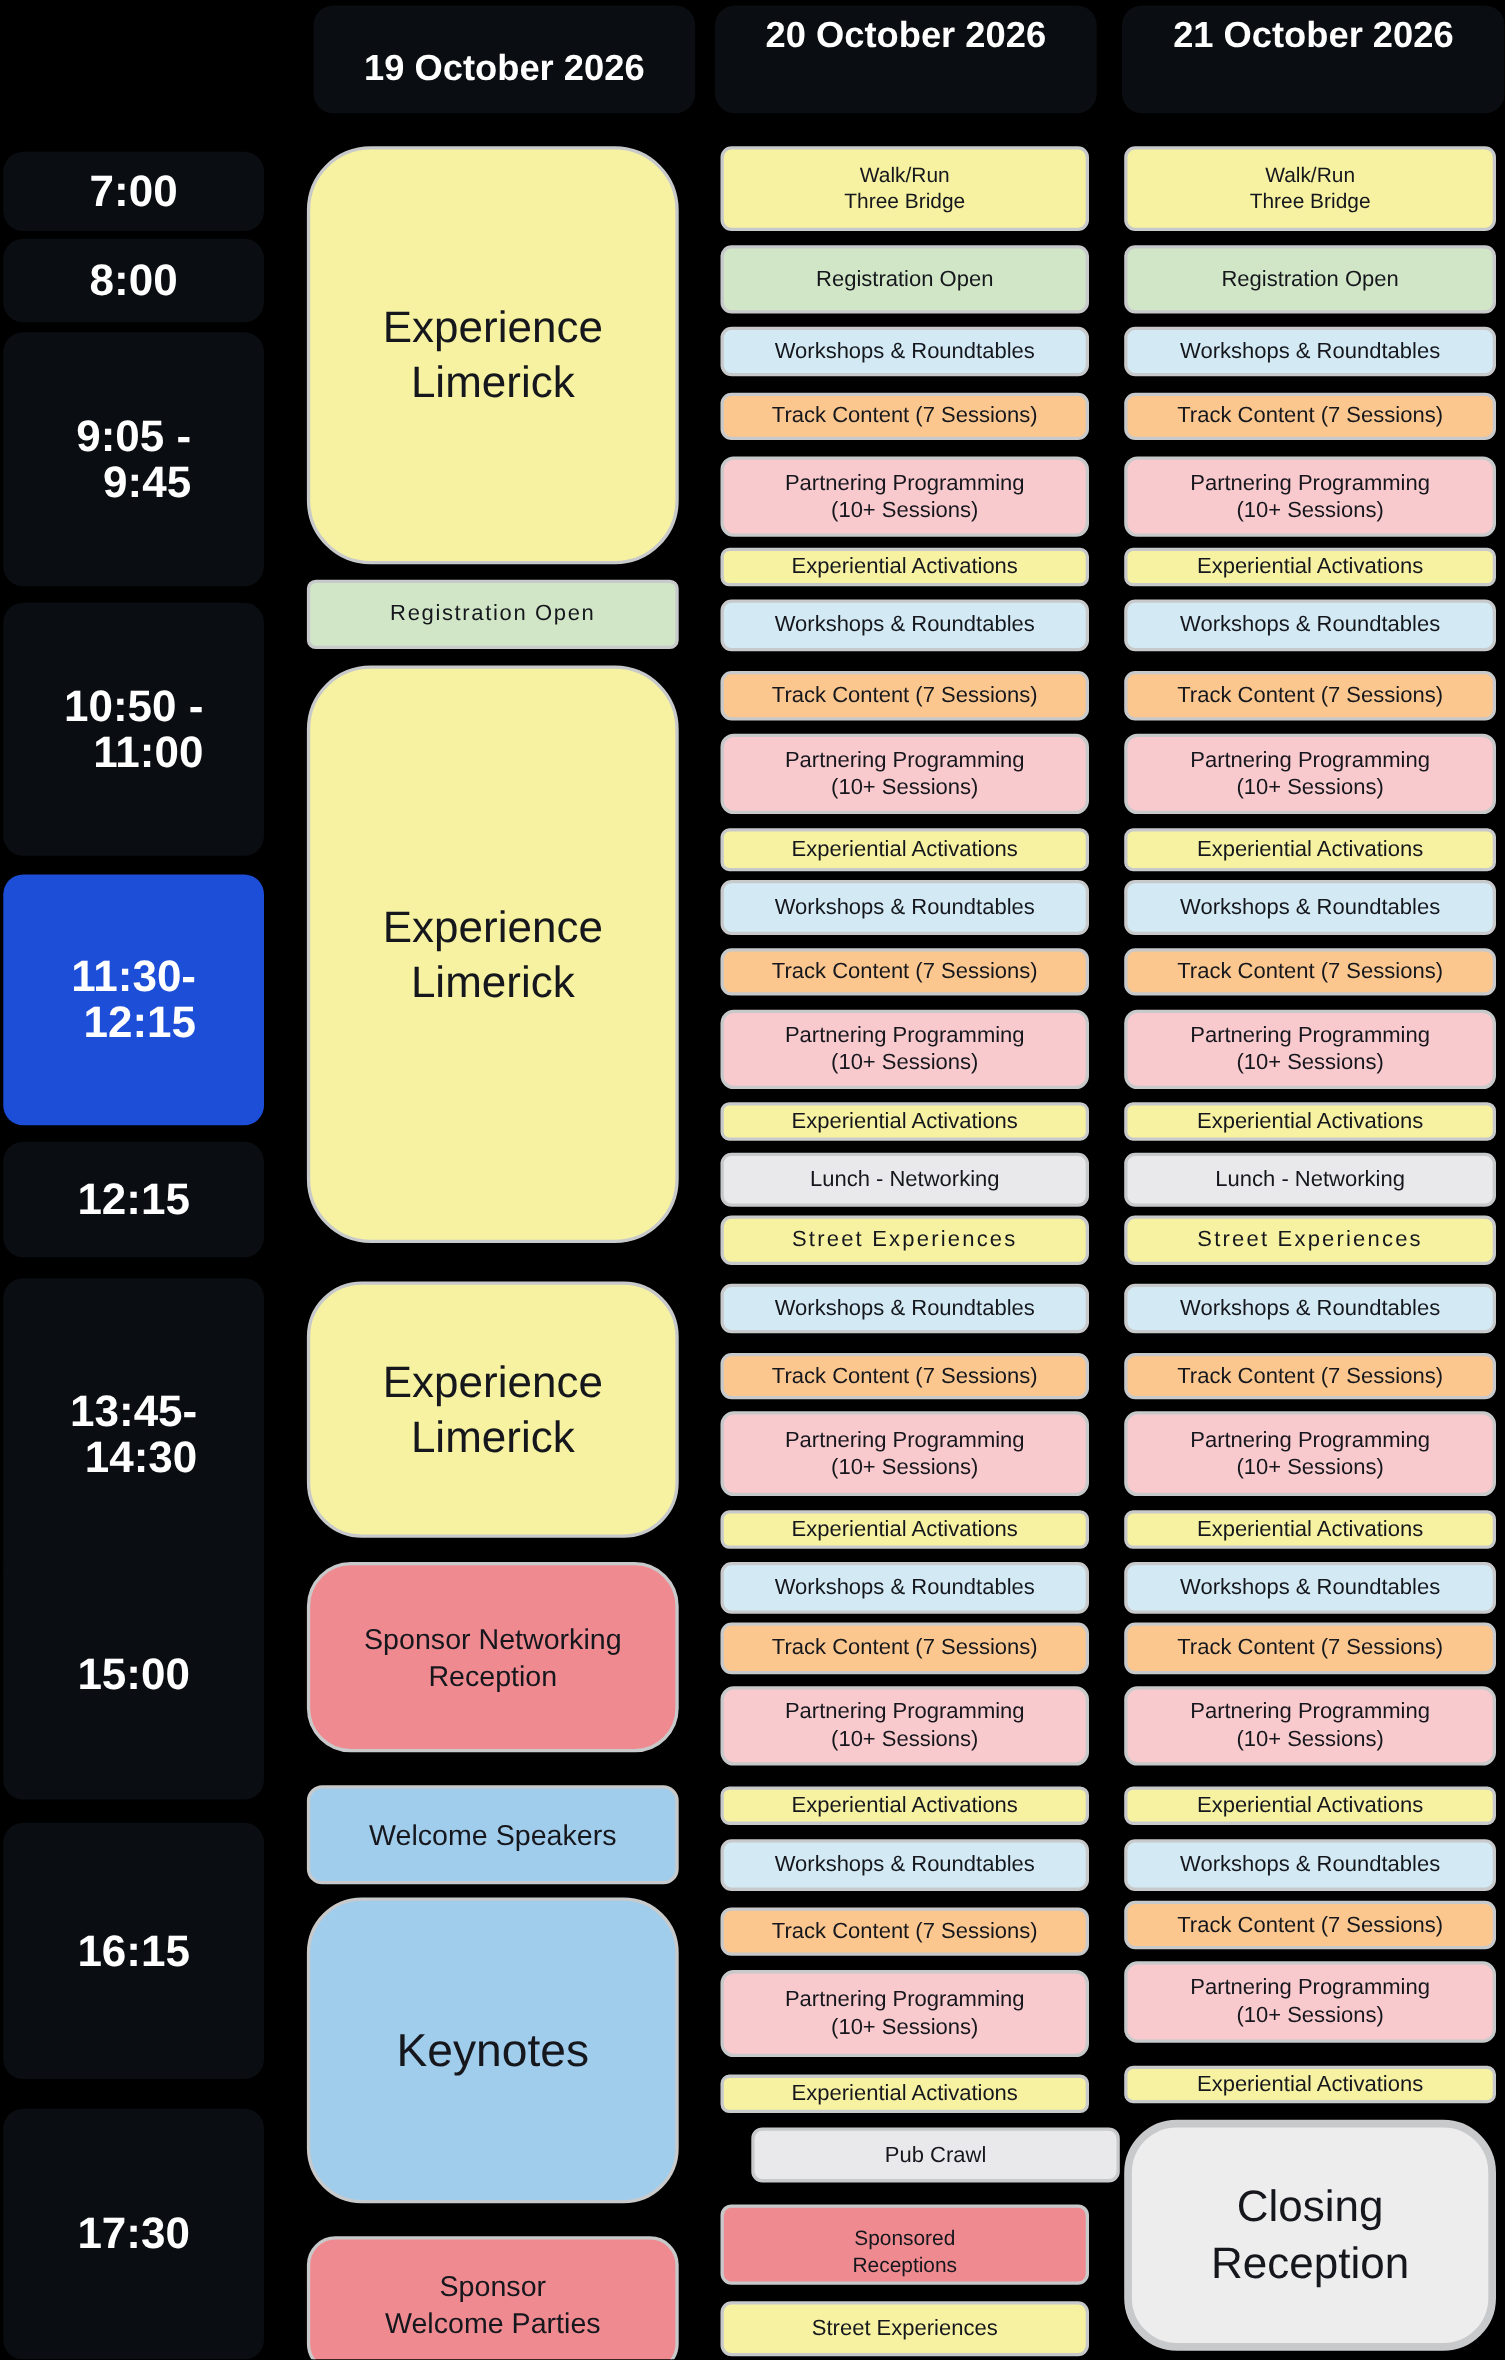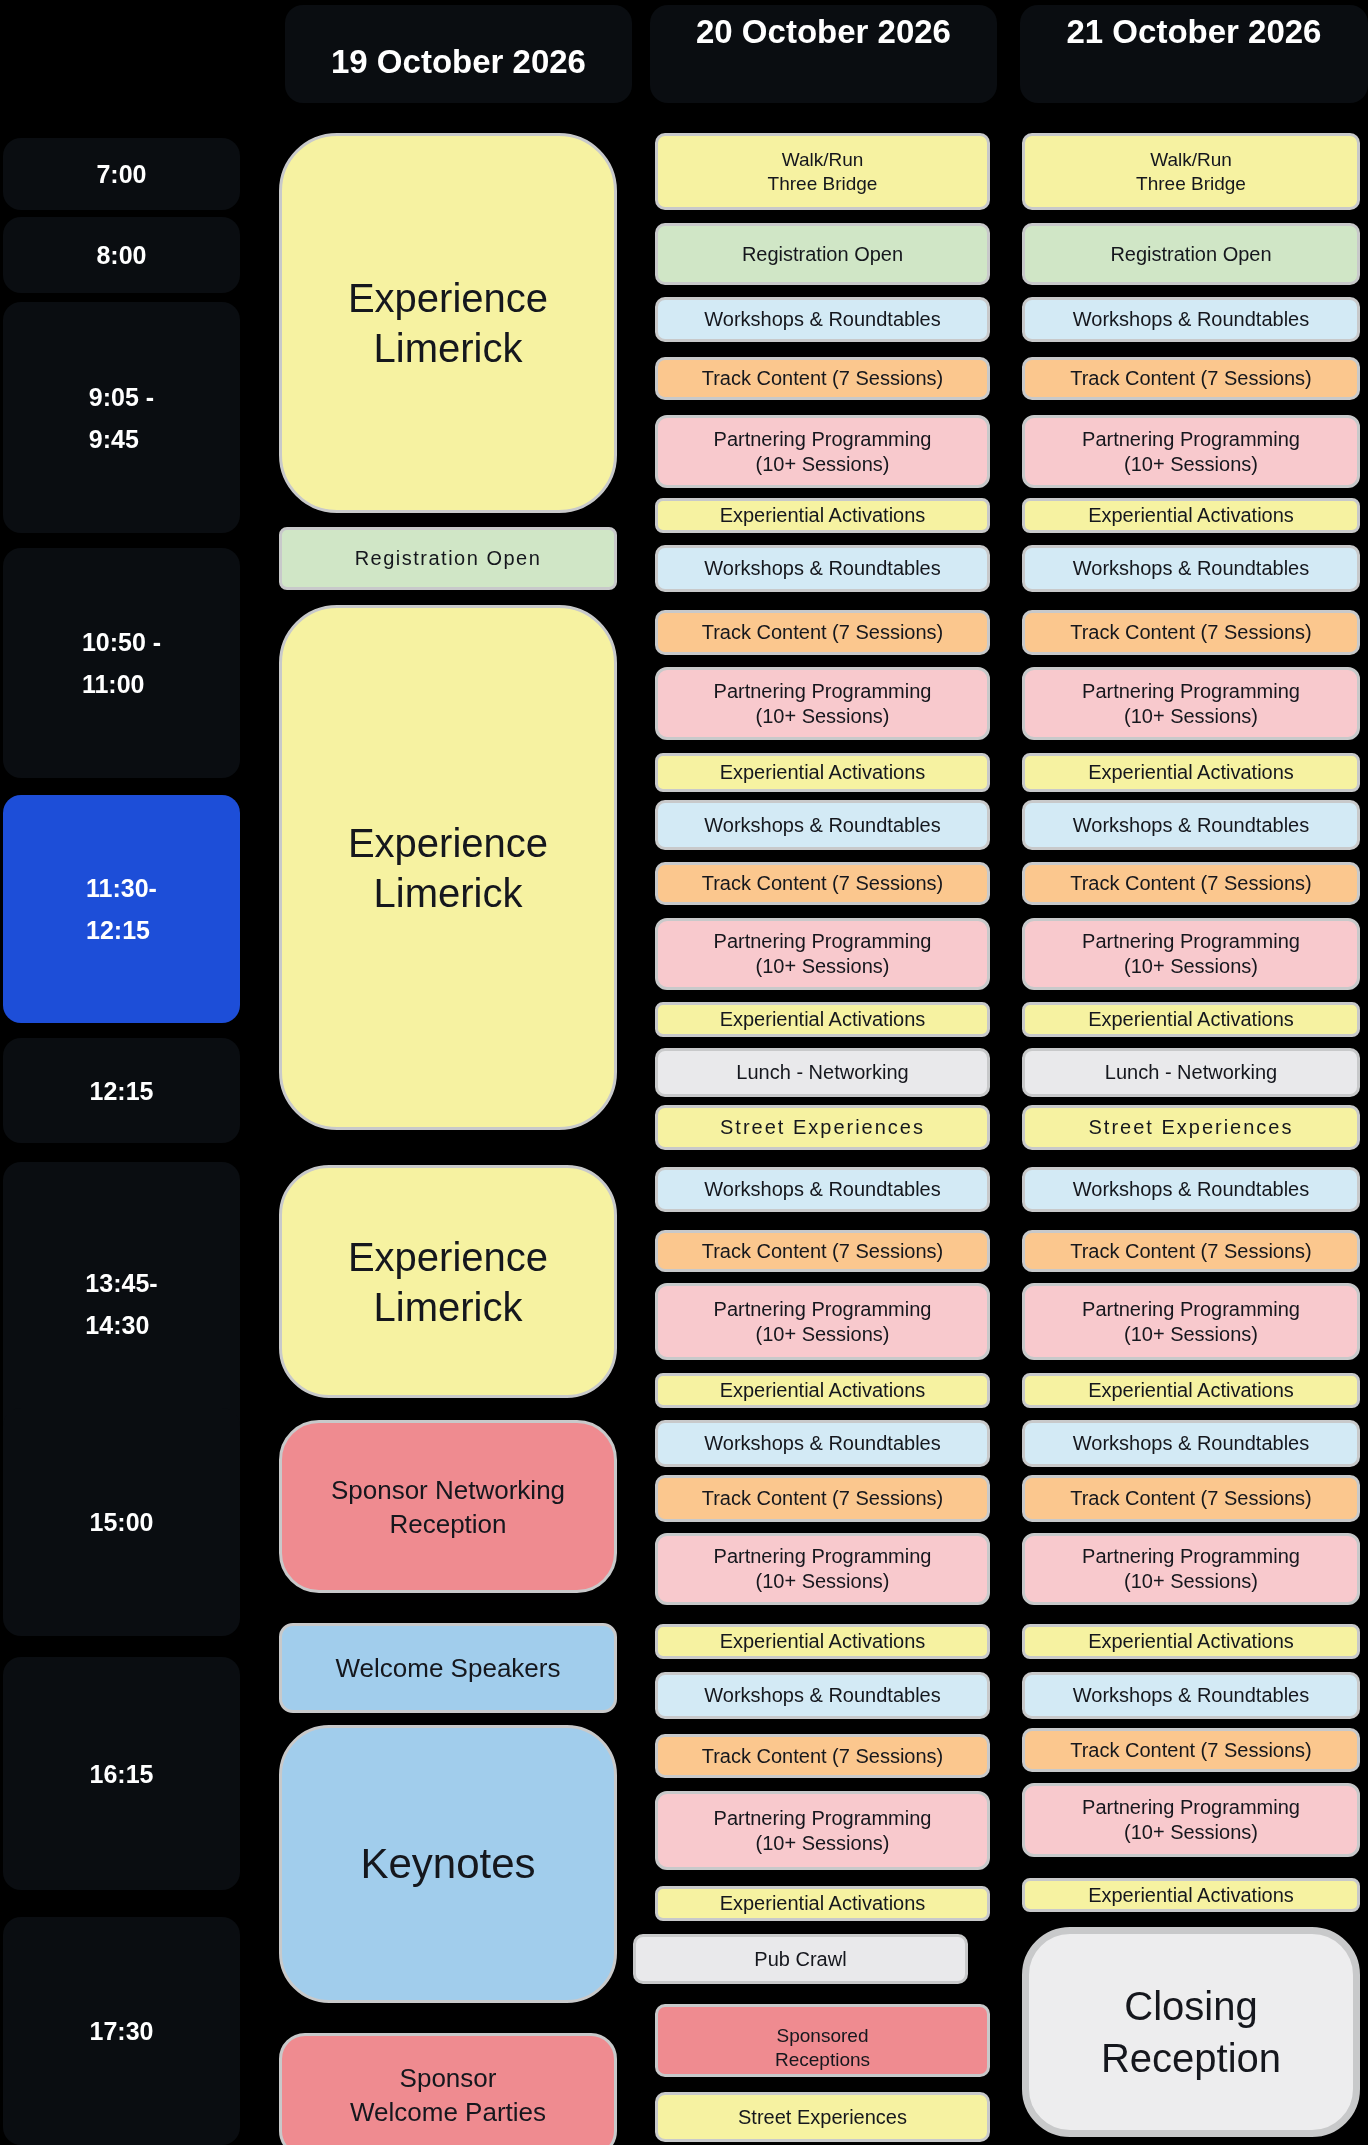--- a/index.html
+++ b/index.html
@@ -23,23 +23,23 @@
   .header-text{
     color:#ffffff;
     font-weight:bold;
     font-size:33px;
     text-align:center;
     transform:translateY(-22px);
   }
   .time-text{
     color:#ffffff;
     font-weight:bold;
-    font-size:25px;
+    font-size:40px;
     line-height:42px;
-    text-align:left;
+    text-align:right;
     width:fit-content;
   }
   .event-block{
     position:absolute;
     box-sizing:border-box;
     border:3px solid #c8c9ca;
     display:flex;
     flex-direction:column;
     align-items:center;
     justify-content:center;
@@ -236,21 +236,21 @@
       <div class="event-block" style="left: 655px; top: 1734px; width: 335px; height: 44px; background: rgb(251, 199, 142); border-radius: 10px; border-width: 3px; font-size: 20px; line-height: 23px;">
         <div class="event-line">Track Content (7 Sessions)</div>
       </div>
       <div class="event-block" style="left: 655px; top: 1791px; width: 335px; height: 79px; background: rgb(248, 201, 205); border-radius: 12px; border-width: 3px; font-size: 20px; line-height: 25px;">
         <div class="event-line">Partnering Programming</div>
         <div class="event-line">(10+ Sessions)</div>
       </div>
       <div class="event-block" style="left: 655px; top: 1886px; width: 335px; height: 35px; background: rgb(246, 242, 161); border-radius: 8px; border-width: 3px; font-size: 20px; line-height: 23px;">
         <div class="event-line">Experiential Activations</div>
       </div>
-      <div class="event-block" style="left: 633px; top: 1934px; width: 335px; height: 50px; background: rgb(233, 233, 235); border-radius: 10px; border-width: 3px; font-size: 20px; line-height: 23px;">
+      <div class="event-block" style="left: 683px; top: 1934px; width: 335px; height: 50px; background: rgb(233, 233, 235); border-radius: 10px; border-width: 3px; font-size: 20px; line-height: 23px;">
         <div class="event-line">Pub Crawl</div>
       </div>
       <div class="event-block" style="left: 655px; top: 2004px; width: 335px; height: 73px; background: rgb(239, 139, 144); border-radius: 10px; border-width: 3px; font-size: 19px; line-height: 24px; justify-content: flex-end;">
         <div class="event-line">Sponsored</div>
         <div class="event-line">Receptions</div>
       </div>
       <div class="event-block" style="left: 655px; top: 2092px; width: 335px; height: 50px; background: rgb(246, 242, 161); border-radius: 10px; border-width: 3px; font-size: 20px; line-height: 23px;">
         <div class="event-line">Street Experiences</div>
       </div>
     </div>

